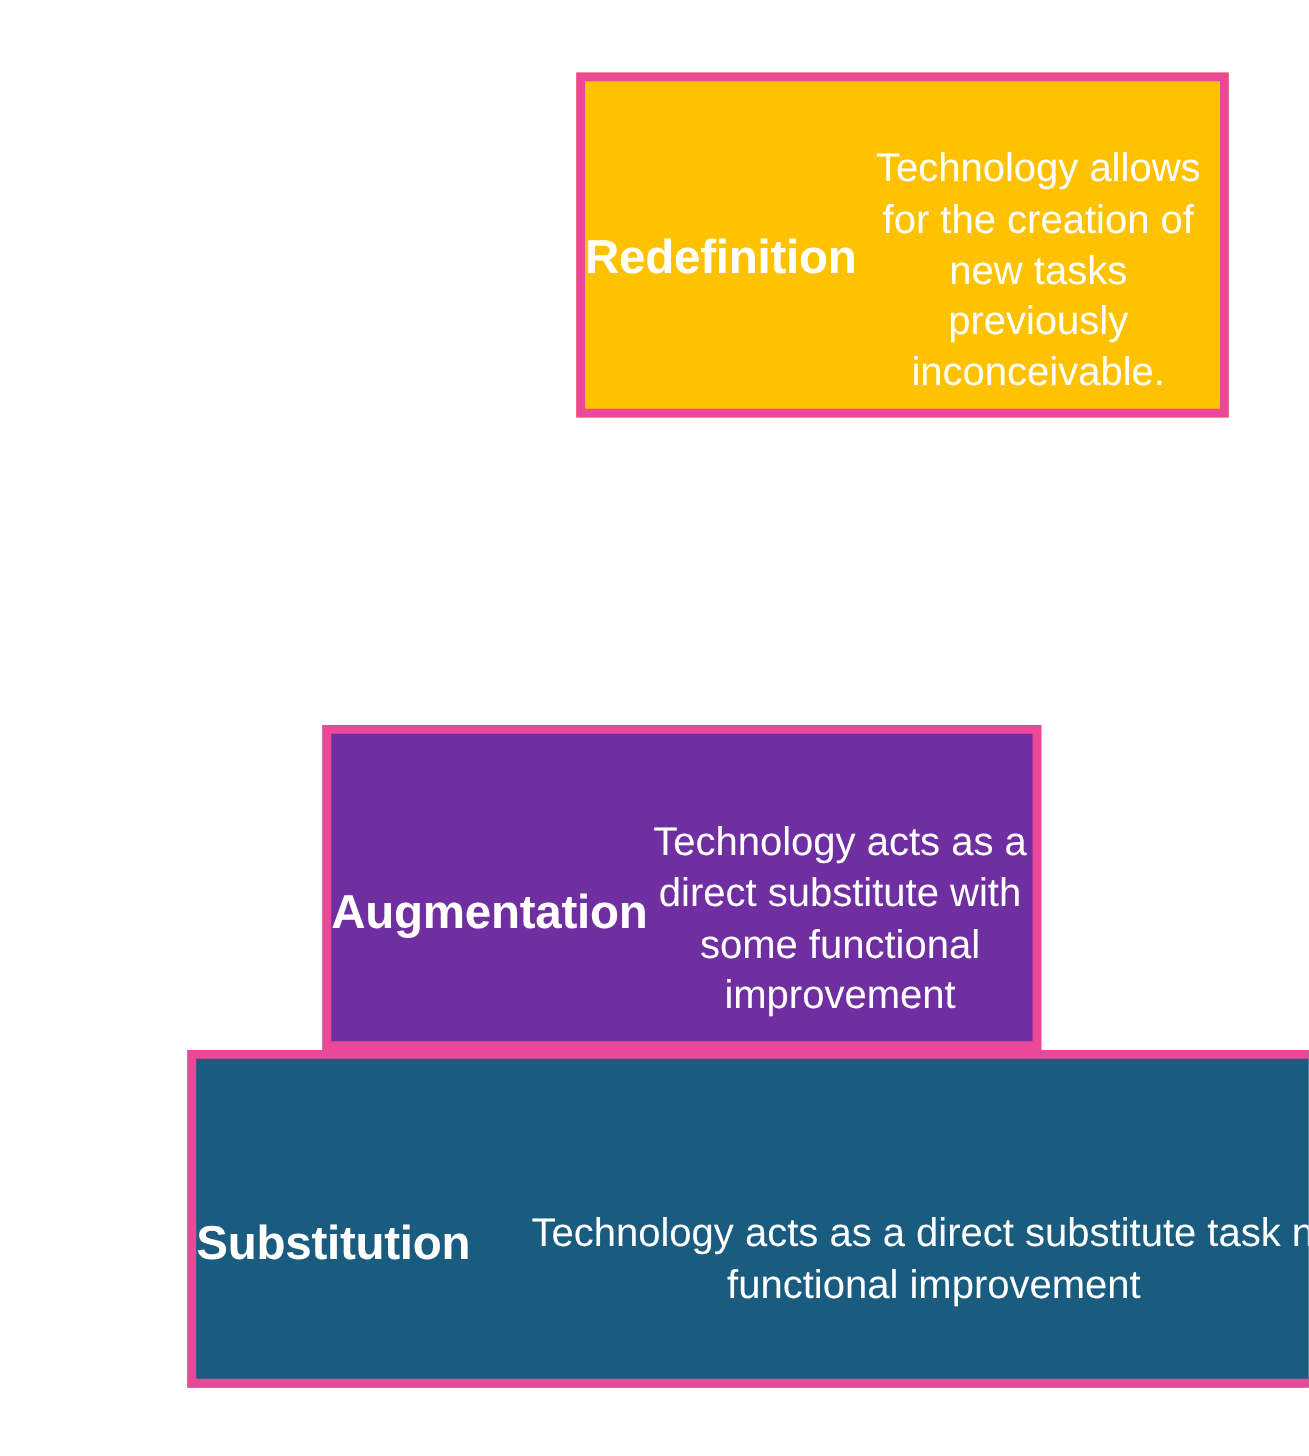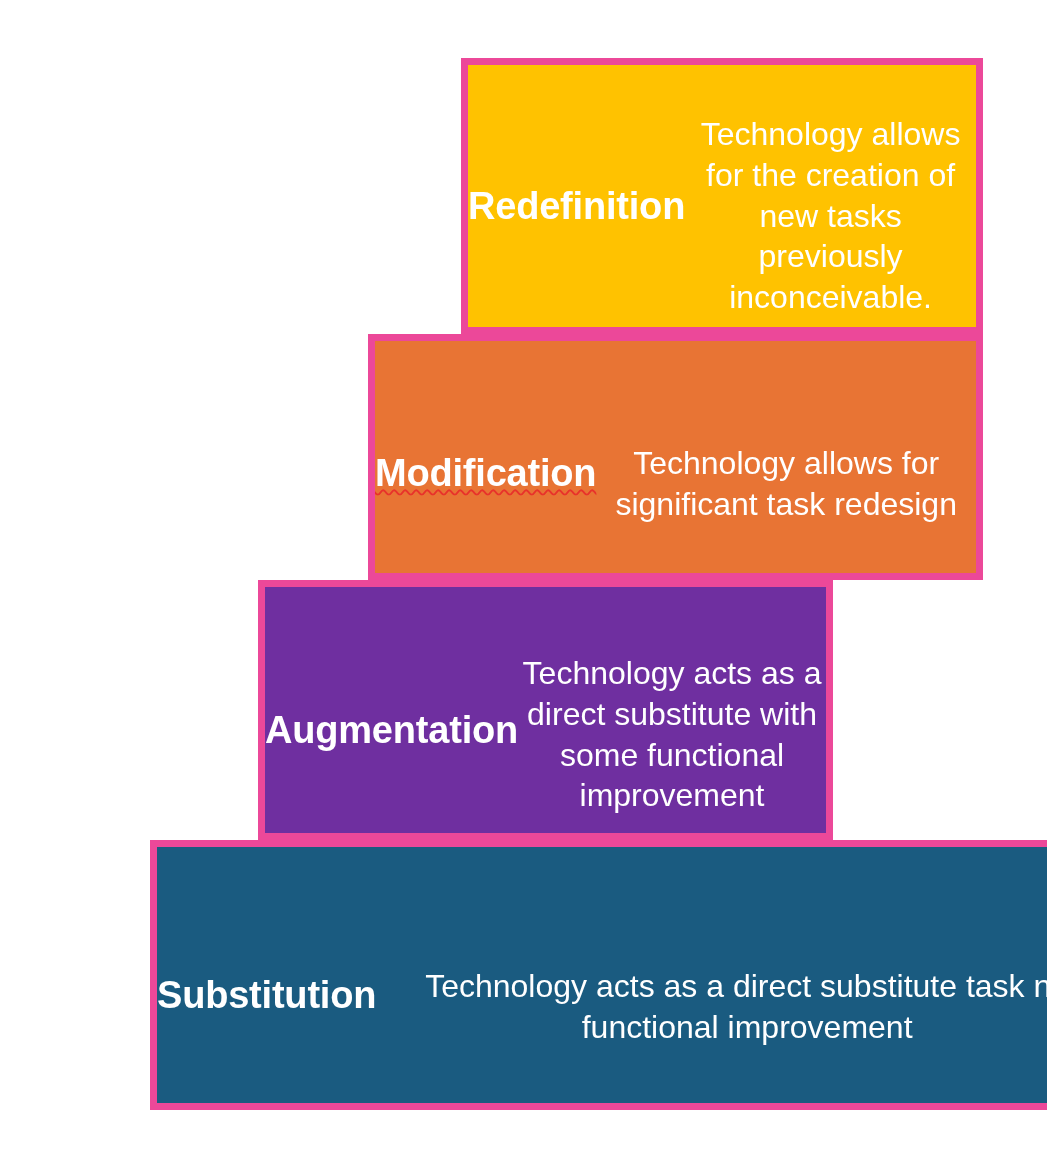--- a/index.html
+++ b/index.html
@@ -113,24 +113,20 @@
 </head>
 <body>
 
 <div id="samr-diagram">
 
   <div class="samr-step" id="step-redefinition">
     <div class="step-title">Redefinition</div>
     <div class="step-desc">Technology allows for the creation of new tasks previously inconceivable.</div>
   </div>
 
-  <div class="samr-step" id="step-modification">
-    <div class="step-title misspelled">Modification</div>
-    <div class="step-desc">Technology allows for significant task redesign</div>
-  </div>
 
   <div class="samr-step" id="step-augmentation">
     <div class="step-title">Augmentation</div>
     <div class="step-desc">Technology acts as a direct substitute with some functional improvement</div>
   </div>
 
   <div class="samr-step" id="step-substitution">
     <div class="step-title">Substitution</div>
     <div class="step-desc">Technology acts as a direct substitute task no functional improvement</div>
   </div>

